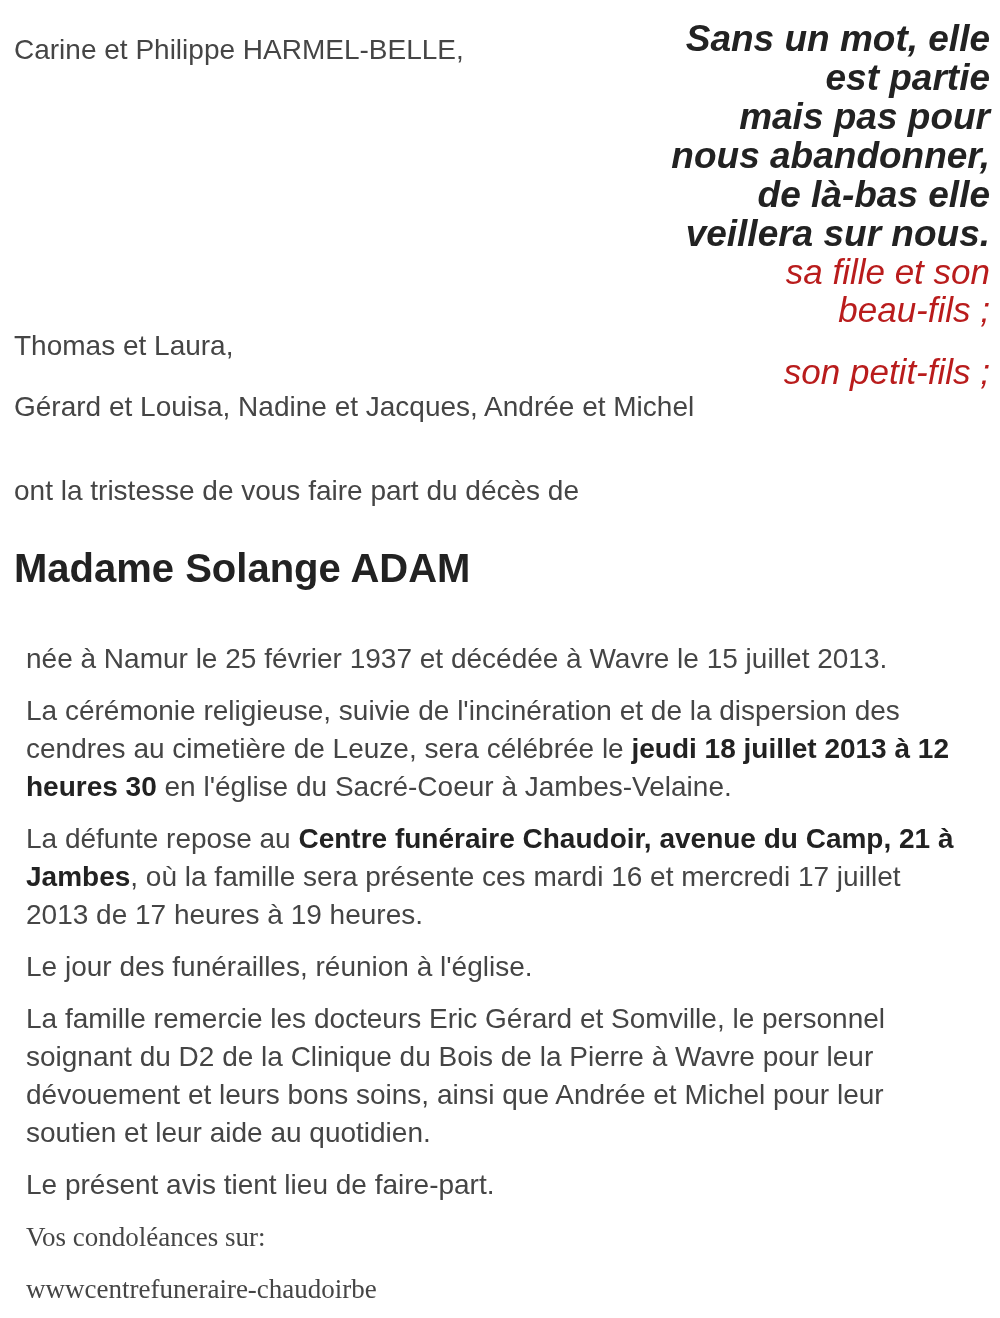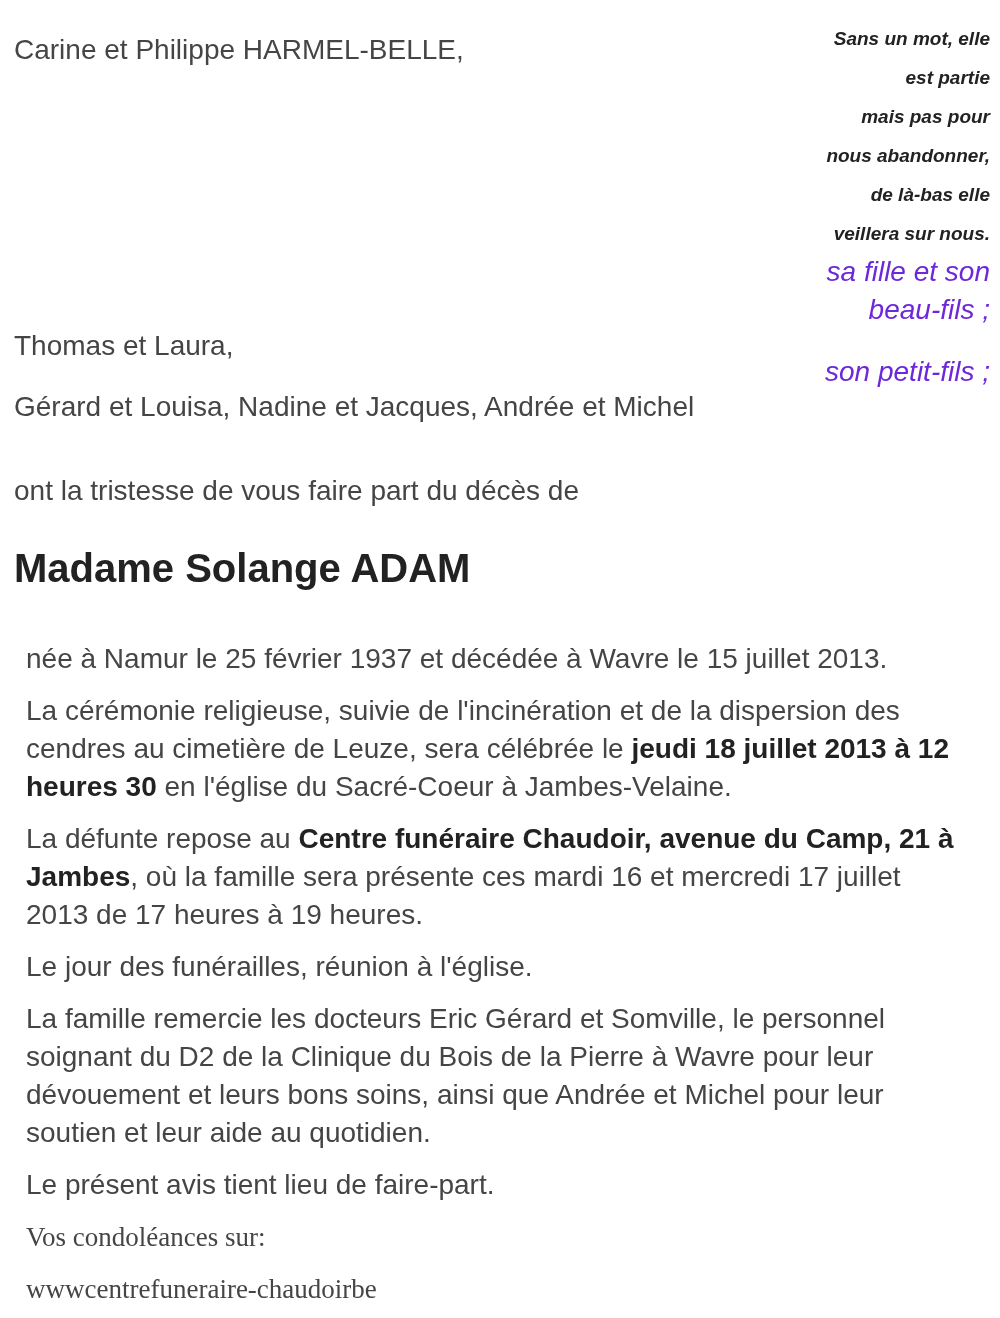--- a/index.html
+++ b/index.html
@@ -33,30 +33,30 @@
   
   .epitaph {
     position: absolute;
     top: 19px;
     right: 10px;
     text-align: right;
   }
   .epitaph-quote .q {
     font-style: italic;
     font-weight: bold;
-    font-size: 19px;
+    font-size: 37px;
     line-height: 39px;
     color: #222222;
     white-space: nowrap;
   }
   .attr {
     font-style: italic;
-    font-size: 28px;
+    font-size: 35px;
     line-height: 38px;
-    color: #6d28d9;
+    color: #b91c1c;
     white-space: nowrap;
   }
   .attr2 { margin-top: 24px; }
 
   
   .deceased-name {
     position: absolute;
     left: 14px;
     top: 544px;
     margin: 0;

